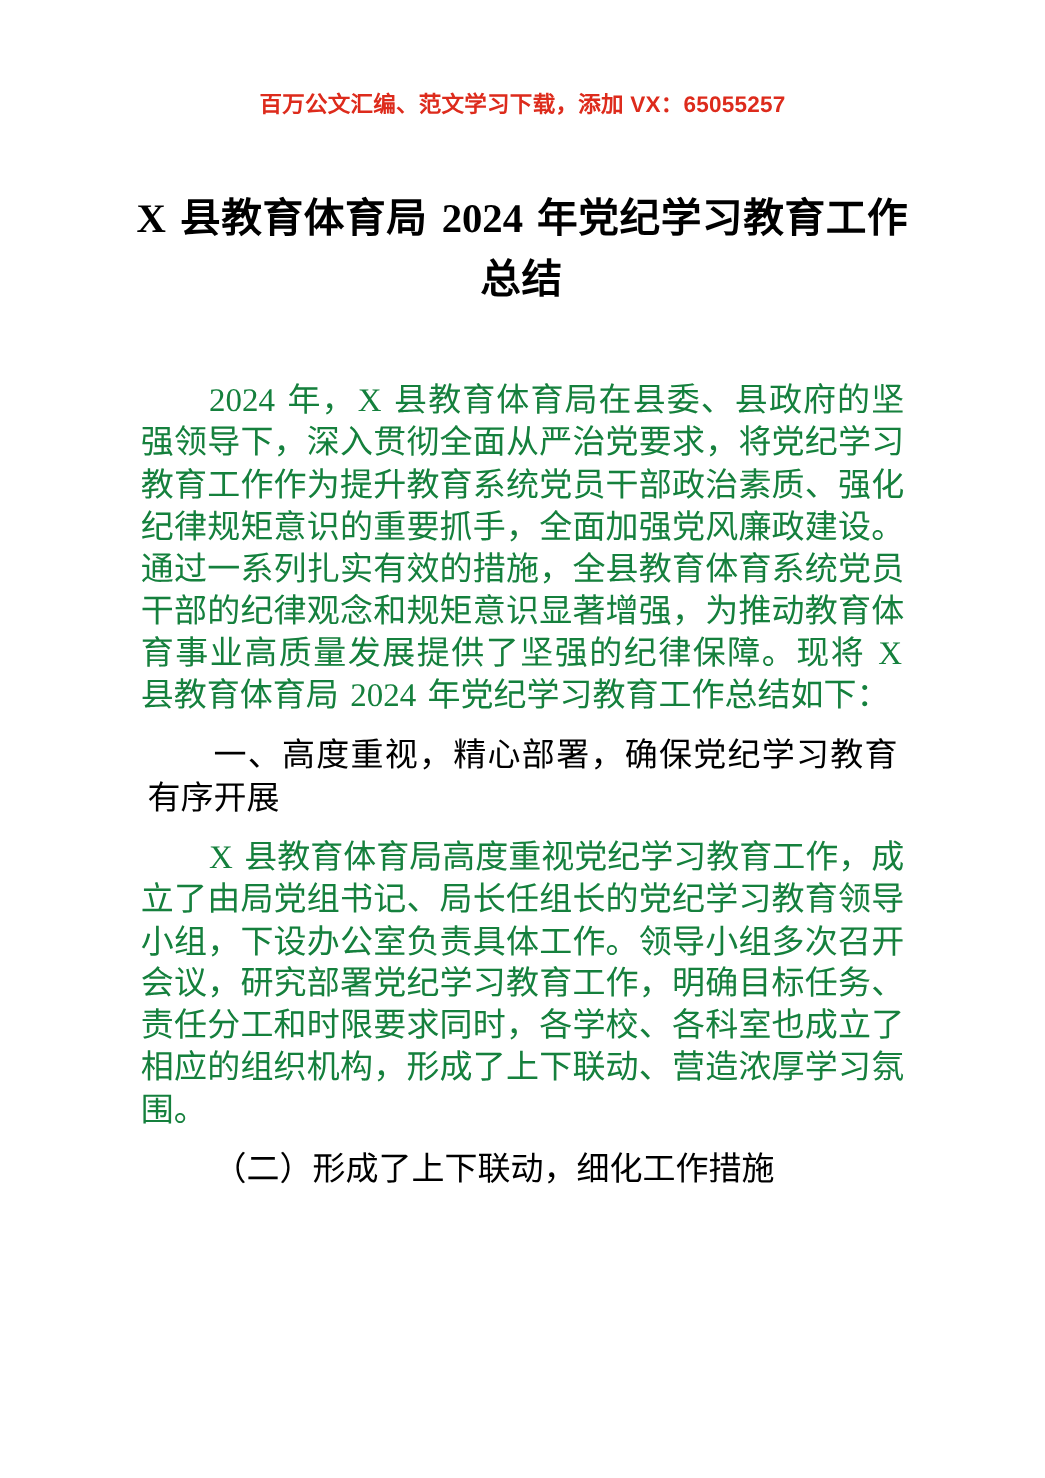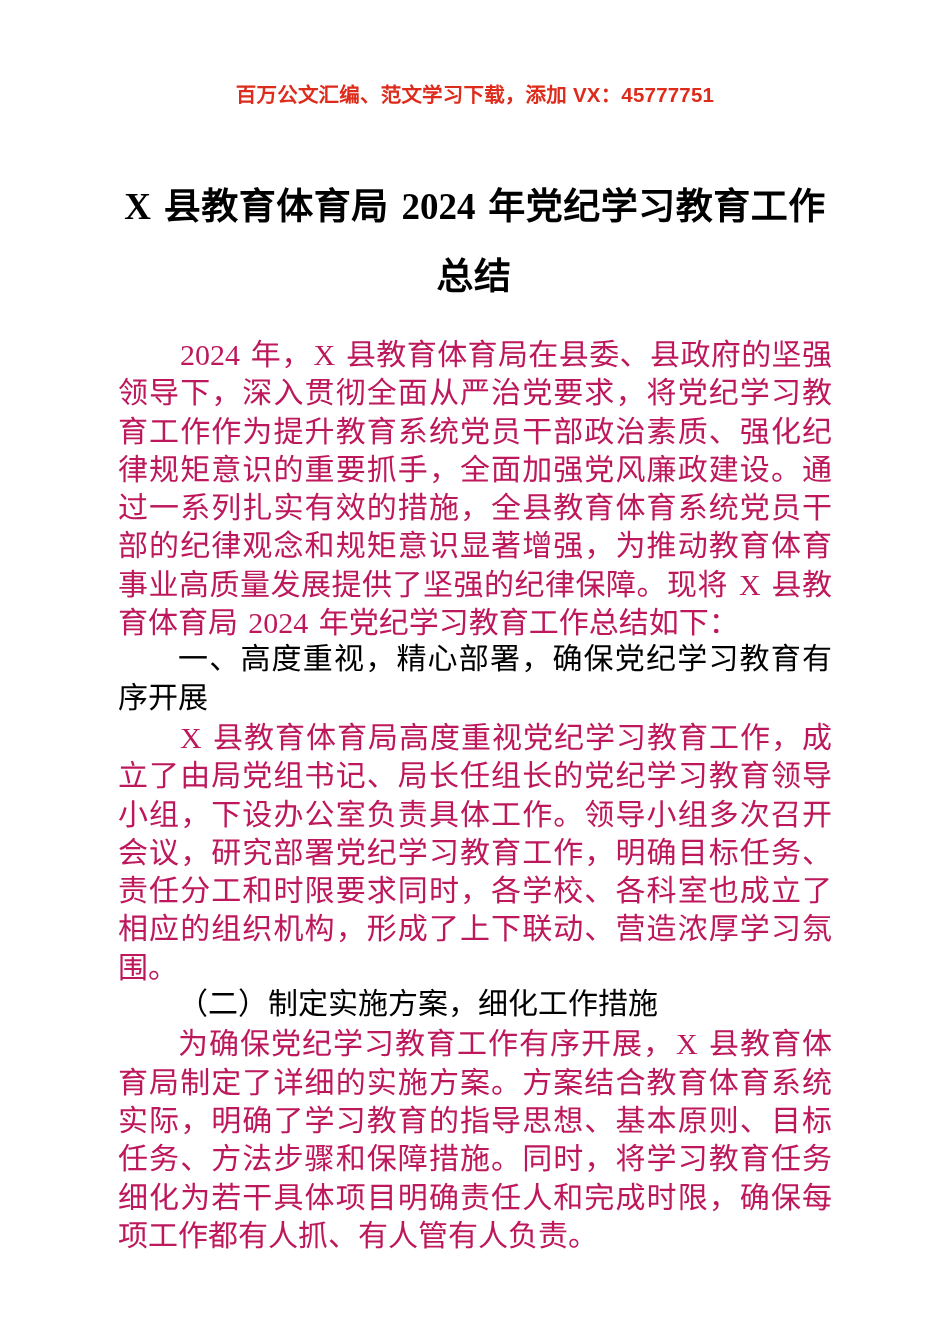--- a/index.html
+++ b/index.html
@@ -42,21 +42,21 @@
   
   .doc-title {
     position: absolute;
     top: 172px;
     left: 118px;
     width: 712px;
     text-align: center;
     font-family: "Liberation Sans", "DejaVu Sans", sans-serif;
     font-size: 37px;
     font-weight: 700;
-    line-height: 70px;
+    line-height: 54px;
     color: #000000;
     letter-spacing: 0.5px;
   }
 
   
   .lat {
     font-family: "Liberation Serif", "DejaVu Serif", serif;
     font-weight: 700;
     letter-spacing: 0;
     padding: 0 2px;
@@ -73,56 +73,55 @@
     position: absolute;
     top: 336px;
     left: 118px;
     width: 714px;
   }
 
   .para {
     font-family: "Liberation Sans", "DejaVu Sans", sans-serif;
     font-size: 30px;
     line-height: 38.3px;
-    color: #be185d;
-    margin: 0;
+    color: #15803d;
+    margin: 10px;
     text-align: justify;
     text-justify: inter-character;
     text-indent: 60px;
     letter-spacing: 0;
     word-break: break-all;
   }
 
   .heading-l1,
   .heading-l2 {
-    font-family: Liberation Mono, monospace;
+    font-family: Liberation Serif, serif;
     font-size: 30px;
     line-height: 38.3px;
     color: #000000;
-    margin: 0;
+    margin: 16px;
     text-indent: 60px;
     text-align: justify;
     text-justify: inter-character;
     word-break: break-all;
   }
 </style>
 </head>
 <body>
 
 <div class="page">
 
   <div class="promo-bar">
-    <span class="promo-text">百万公文汇编、范文学习下载，添加 VX：45777751</span>
+    <span class="promo-text">百万公文汇编、范文学习下载，添加 VX：65055257</span>
   </div>
 
   <div class="doc-title">
     <span><span class="lat">X</span><span> 县教育体育局 </span><span class="lat">2024</span><span> 年党纪学习教育工作总结</span></span>
   </div>
 
   <div class="body-block">
       <p class="para"><span class="body-lat">2024</span><span> 年，</span><span class="body-lat">X</span><span> 县教育体育局在县委、县政府的坚强领导下，深入贯彻全面从严治党要求，将党纪学习教育工作作为提升教育系统党员干部政治素质、强化纪律规矩意识的重要抓手，全面加强党风廉政建设。通过一系列扎实有效的措施，全县教育体育系统党员干部的纪律观念和规矩意识显著增强，为推动教育体育事业高质量发展提供了坚强的纪律保障。现将 </span><span class="body-lat">X</span><span> 县教育体育局 </span><span class="body-lat">2024</span><span> 年党纪学习教育工作总结如下：</span></p>
       <p class="heading-l1"><span>一、高度重视，精心部署，确保党纪学习教育有序开展</span></p>
       <p class="para"><span class="body-lat">X</span><span> 县教育体育局高度重视党纪学习教育工作，成立了由局党组书记、局长任组长的党纪学习教育领导小组，下设办公室负责具体工作。领导小组多次召开会议，研究部署党纪学习教育工作，明确目标任务、责任分工和时限要求同时，各学校、各科室也成立了相应的组织机构，形成了上下联动、营造浓厚学习氛围。</span></p>
-      <p class="heading-l2"><span>（二）制定实施方案，细化工作措施</span></p>
-      <p class="para"><span>为确保党纪学习教育工作有序开展，</span><span class="body-lat">X</span><span> 县教育体育局制定了详细的实施方案。方案结合教育体育系统实际，明确了学习教育的指导思想、基本原则、目标任务、方法步骤和保障措施。同时，将学习教育任务细化为若干具体项目明确责任人和完成时限，确保每项工作都有人抓、有人管有人负责。</span></p>
+      <p class="heading-l2"><span>（二）形成了上下联动，细化工作措施</span></p>
     </div>
 
 </div>
 
 </body></html>

